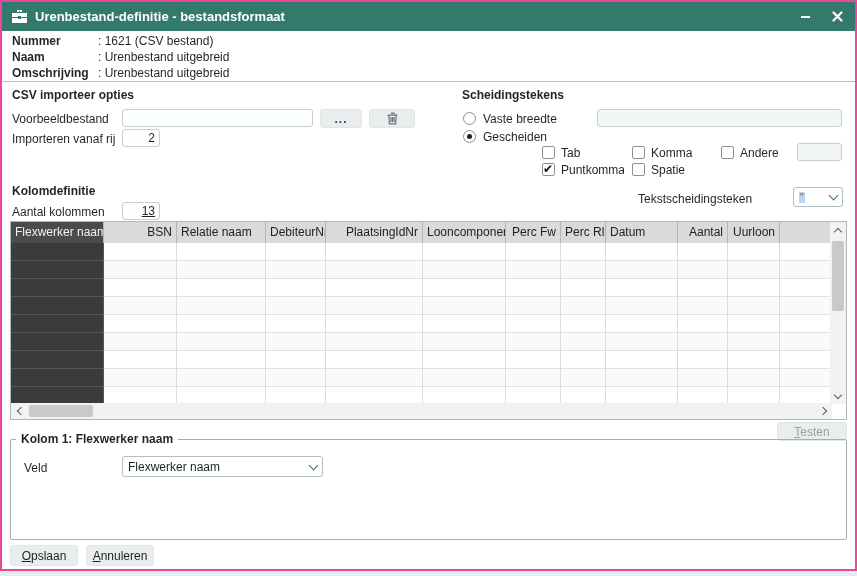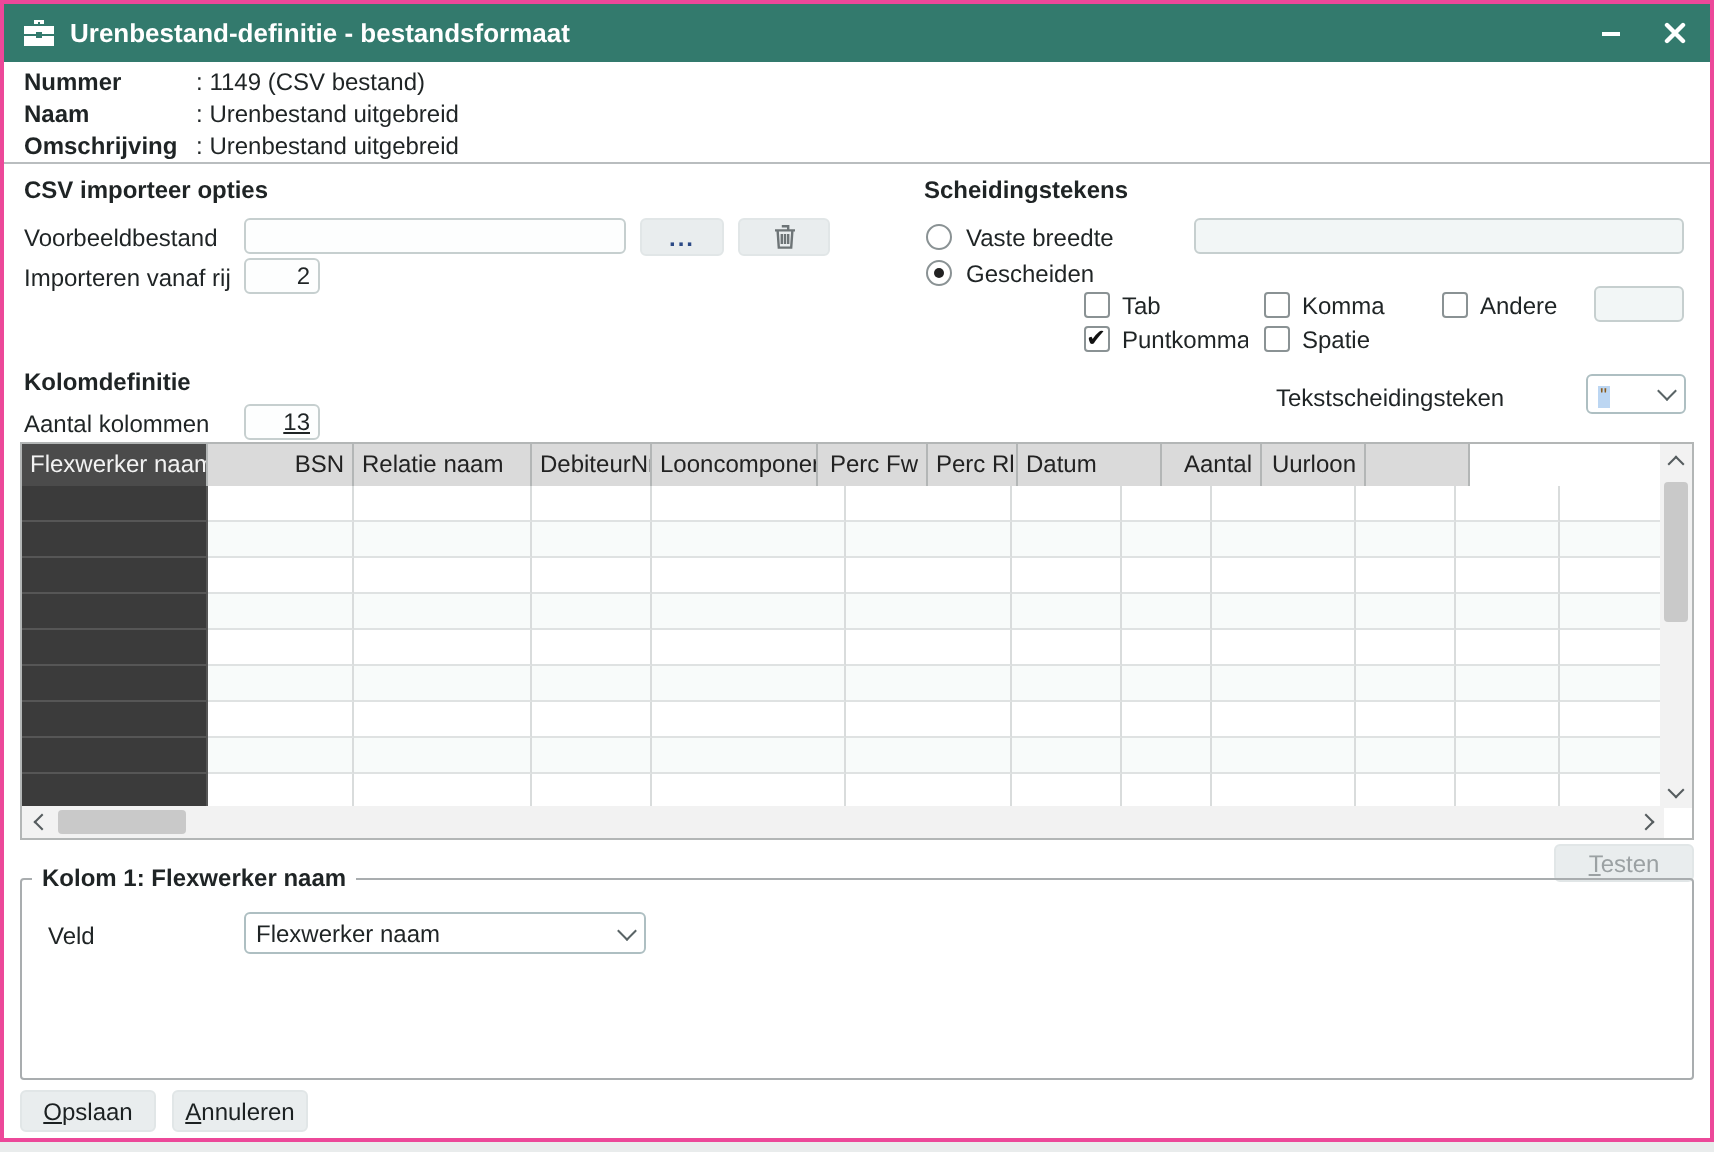--- a/index.html
+++ b/index.html
@@ -96,21 +96,21 @@
         <svg class="icon-svg" width="11" height="11" viewBox="0 0 11 11">
             <path d="M1.5 1.5 L9.5 9.5 M9.5 1.5 L1.5 9.5" stroke="#ffffff" stroke-width="2.2" stroke-linecap="round"></path>
           </svg>
       </span>
     </span>
   </div>
 
   <div class="info">
     <div class="info-row">
       <span class="lbl">Nummer</span>
-      <span><span>:</span>&nbsp;<span>1149 (CSV bestand)</span></span>
+      <span><span>:</span>&nbsp;<span>1621 (CSV bestand)</span></span>
     </div>
     <div class="info-row">
       <span class="lbl">Naam</span>
       <span><span>:</span>&nbsp;<span>Urenbestand uitgebreid</span></span>
     </div>
     <div class="info-row">
       <span class="lbl">Omschrijving</span>
       <span><span>:</span>&nbsp;<span>Urenbestand uitgebreid</span></span>
     </div>
   </div>
@@ -160,20 +160,21 @@
     <span class="val"><span class="qsel">"</span></span>
     <span class="chev"></span>
   </div>
 
   <div class="grid">
     <div class="ghead" id="ghead">
         <div class="gh sel" style="width: 93px; text-align: left;">Flexwerker naam</div>
         <div class="gh" style="width: 73px; text-align: right;">BSN</div>
         <div class="gh" style="width: 89px; text-align: left;">Relatie naam</div>
         <div class="gh" style="width: 60px; text-align: right;">DebiteurNr</div>
+        <div class="gh" style="width: 97px; text-align: right;">PlaatsingIdNr</div>
         <div class="gh" style="width: 83px; text-align: left;">Looncomponent</div>
         <div class="gh" style="width: 55px; text-align: right;">Perc Fw</div>
         <div class="gh" style="width: 45px; text-align: right;">Perc Rl</div>
         <div class="gh" style="width: 72px; text-align: left;">Datum</div>
         <div class="gh" style="width: 50px; text-align: right;">Aantal</div>
         <div class="gh" style="width: 52px; text-align: right;">Uurloon</div>
         <div class="gh" style="width: 52px; text-align: left;"></div>
       </div>
     <div class="gbody" id="gbody">
         <div class="grow">

